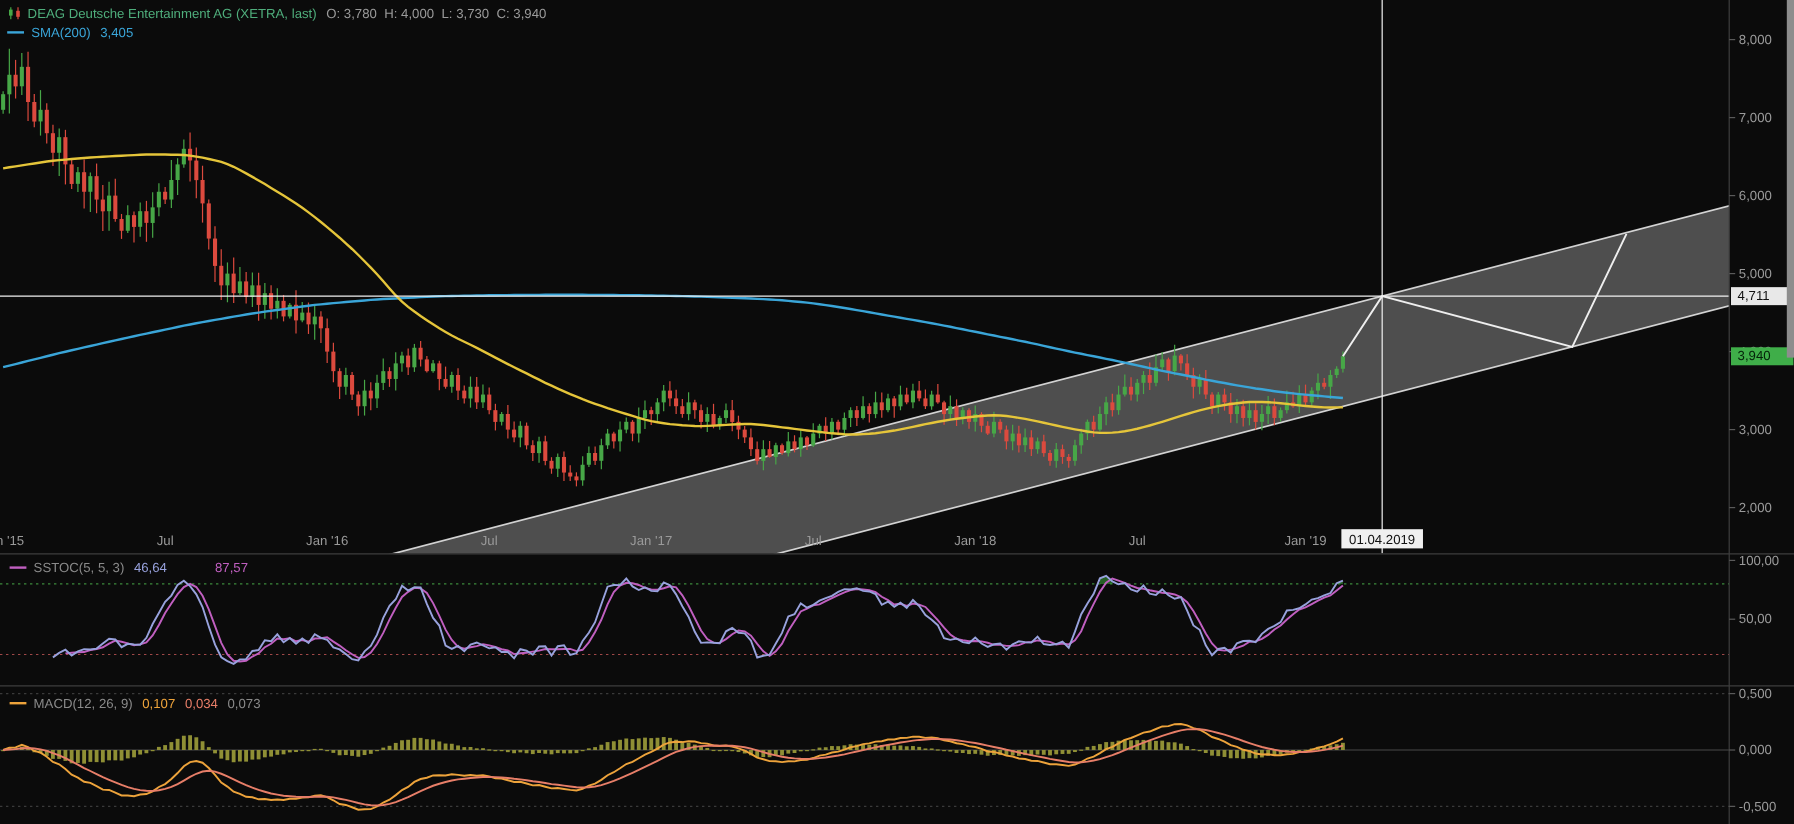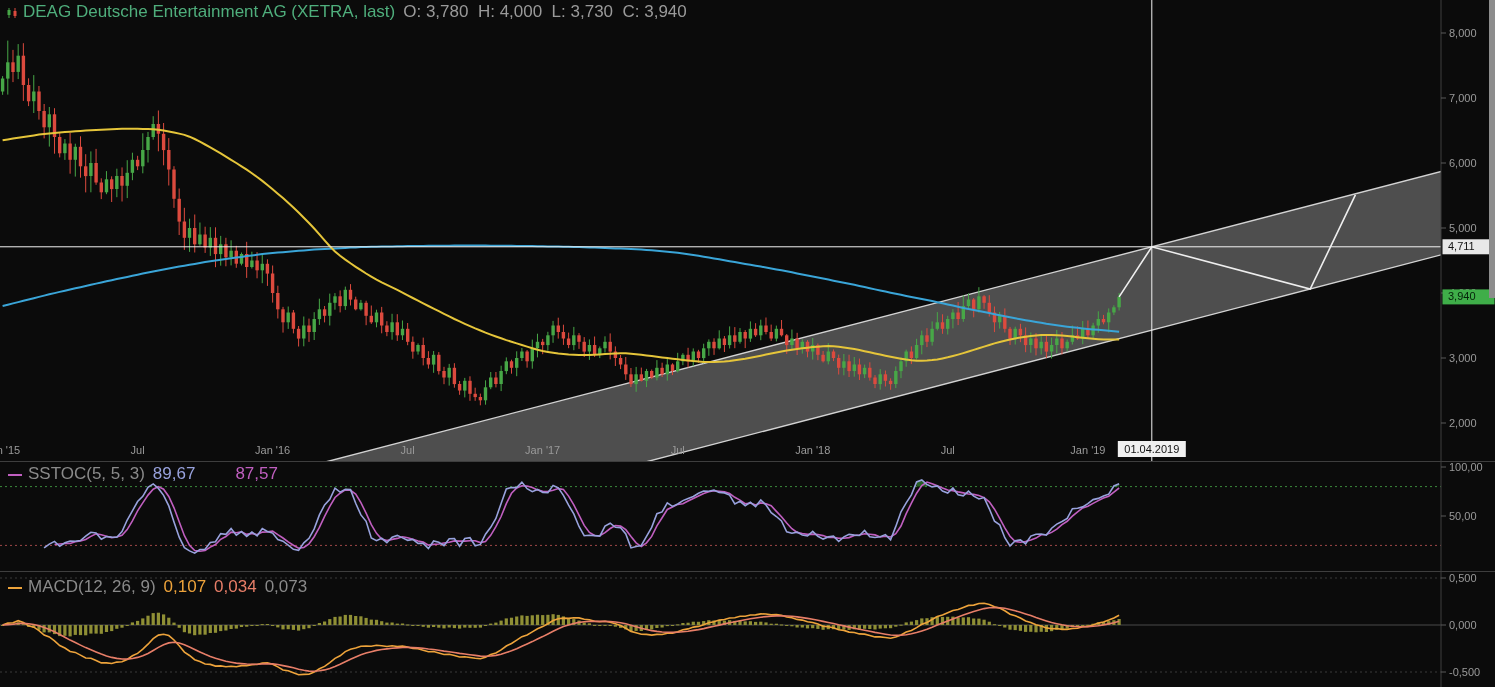--- a/index.html
+++ b/index.html
@@ -1,20 +1,20 @@
 <!DOCTYPE html>
 <html><head>
 <meta charset="utf-8">
 <style>
   html,body{margin:0;padding:0;background:#000;}
   .stage{position:relative;width:1495px;height:687px;background:#0b0b0b;overflow:hidden;
          font-family:"Liberation Sans",sans-serif;}
   svg{display:block;}
   svg text{font-family:"Liberation Sans",sans-serif;}
-  .legend{position:absolute;font-size:17px;line-height:16px;color:#9a9a9a;pointer-events:none;}
+  .legend{position:absolute;font-size:11px;line-height:16px;color:#9a9a9a;pointer-events:none;}
   .legend .row{white-space:nowrap;}
   .dash{display:inline-block;width:14px;border-top:2px solid currentColor;vertical-align:3px;margin-right:6px;}
   .icn{display:inline-block;vertical-align:-2px;margin-right:5px;}
   .val{margin-left:8px;}
   .pre{white-space:pre;}
 </style>
 </head>
 <body>
 
 <div class="stage">
@@ -757,25 +757,28 @@
 
   <div class="legend" style="top:4px;left:6px;">
     <div class="row">
       <span class="icn"><svg width="12" height="12">
             <line x1="3" y1="1" x2="3" y2="11" stroke="#47a747"></line>
             <rect x="1.5" y="3" width="3" height="5" fill="#47a747"></rect>
             <line x1="9" y1="1" x2="9" y2="11" stroke="#dc4a3e"></line>
             <rect x="7.5" y="4" width="3" height="5" fill="#dc4a3e"></rect>
           </svg></span><span style="color: rgb(79, 174, 124);">DEAG Deutsche Entertainment AG (XETRA, last)</span><span class="val pre" style="color: rgb(154, 154, 154);">O: 3,780  H: 4,000  L: 3,730  C: 3,940</span>
     </div>
+    <div class="row">
+      <span class="dash" style="color: rgb(58, 165, 216);"></span><span style="color: rgb(58, 165, 216);">SMA(200)</span><span class="val" style="color: rgb(58, 165, 216);">3,405</span>
+    </div>
   </div>
 
   <div class="legend" style="top:466px;left:8px;">
     <div class="row">
-      <span class="dash" style="color: rgb(192, 95, 192);"></span><span style="color: rgb(138, 138, 138);">SSTOC(5, 5, 3)</span><span class="val" style="color: rgb(152, 162, 221);">89,67</span><span class="val" style="color: rgb(192, 95, 192); margin-left: 40px;">87,57</span>
+      <span class="dash" style="color: rgb(192, 95, 192);"></span><span style="color: rgb(138, 138, 138);">SSTOC(5, 5, 3)</span><span class="val" style="color: rgb(152, 162, 221);">46,64</span><span class="val" style="color: rgb(192, 95, 192); margin-left: 40px;">87,57</span>
     </div>
   </div>
 
   <div class="legend" style="top:579px;left:8px;">
     <div class="row">
       <span class="dash" style="color: rgb(237, 163, 59);"></span><span style="color: rgb(138, 138, 138);">MACD(12, 26, 9)</span><span class="val" style="color: rgb(237, 163, 59);">0,107</span><span class="val" style="color: rgb(231, 126, 104);">0,034</span><span class="val" style="color: rgb(138, 138, 138);">0,073</span>
     </div>
   </div>
 </div>
 

